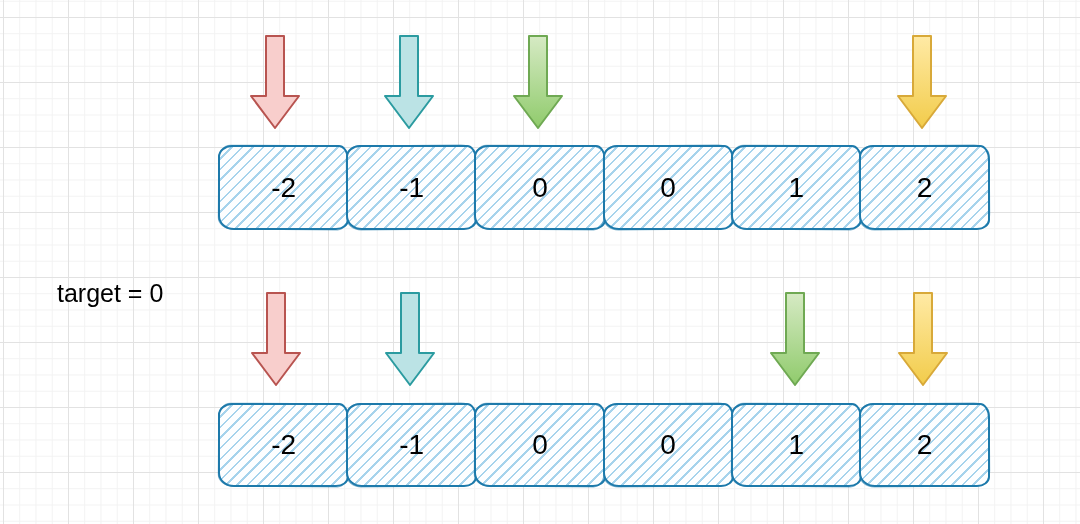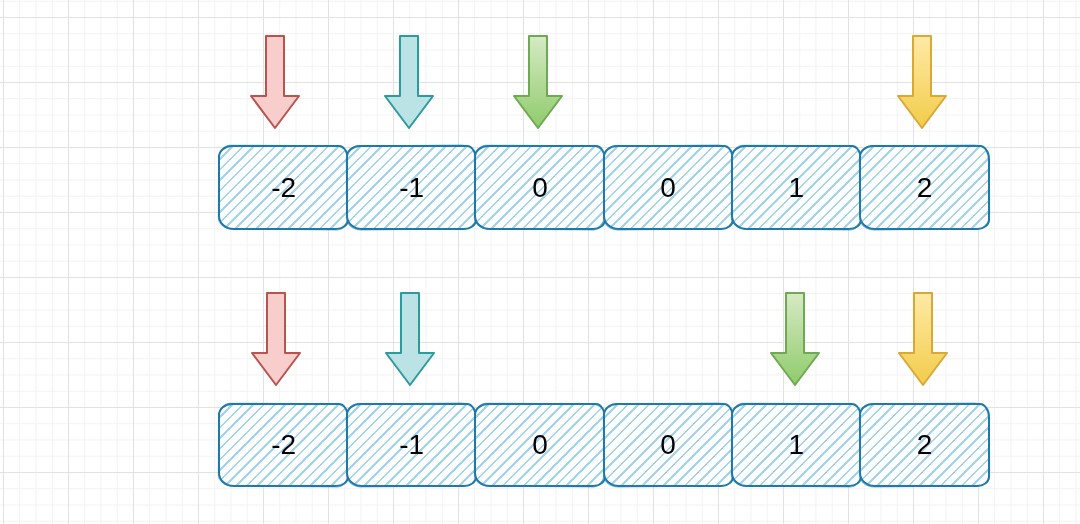--- a/index.html
+++ b/index.html
@@ -141,20 +141,21 @@
         <span class="cell-value">0</span>
       </div>
     <div class="cell">
         <span class="cell-value">1</span>
       </div>
     <div class="cell">
         <span class="cell-value">2</span>
       </div>
   </div>
 
+  <div class="target-label">target = 0</div>
 
   <svg class="arrow red a-r2-red" viewBox="0 0 50 94">
     <path d="M16 1 H34 V61 H49 L25 93 L1 61 H16 Z"></path>
   </svg>
   <svg class="arrow teal a-r2-teal" viewBox="0 0 50 94">
     <path d="M16 1 H34 V61 H49 L25 93 L1 61 H16 Z"></path>
   </svg>
   <svg class="arrow green a-r2-green" viewBox="0 0 50 94">
     <path d="M16 1 H34 V61 H49 L25 93 L1 61 H16 Z"></path>
   </svg>

